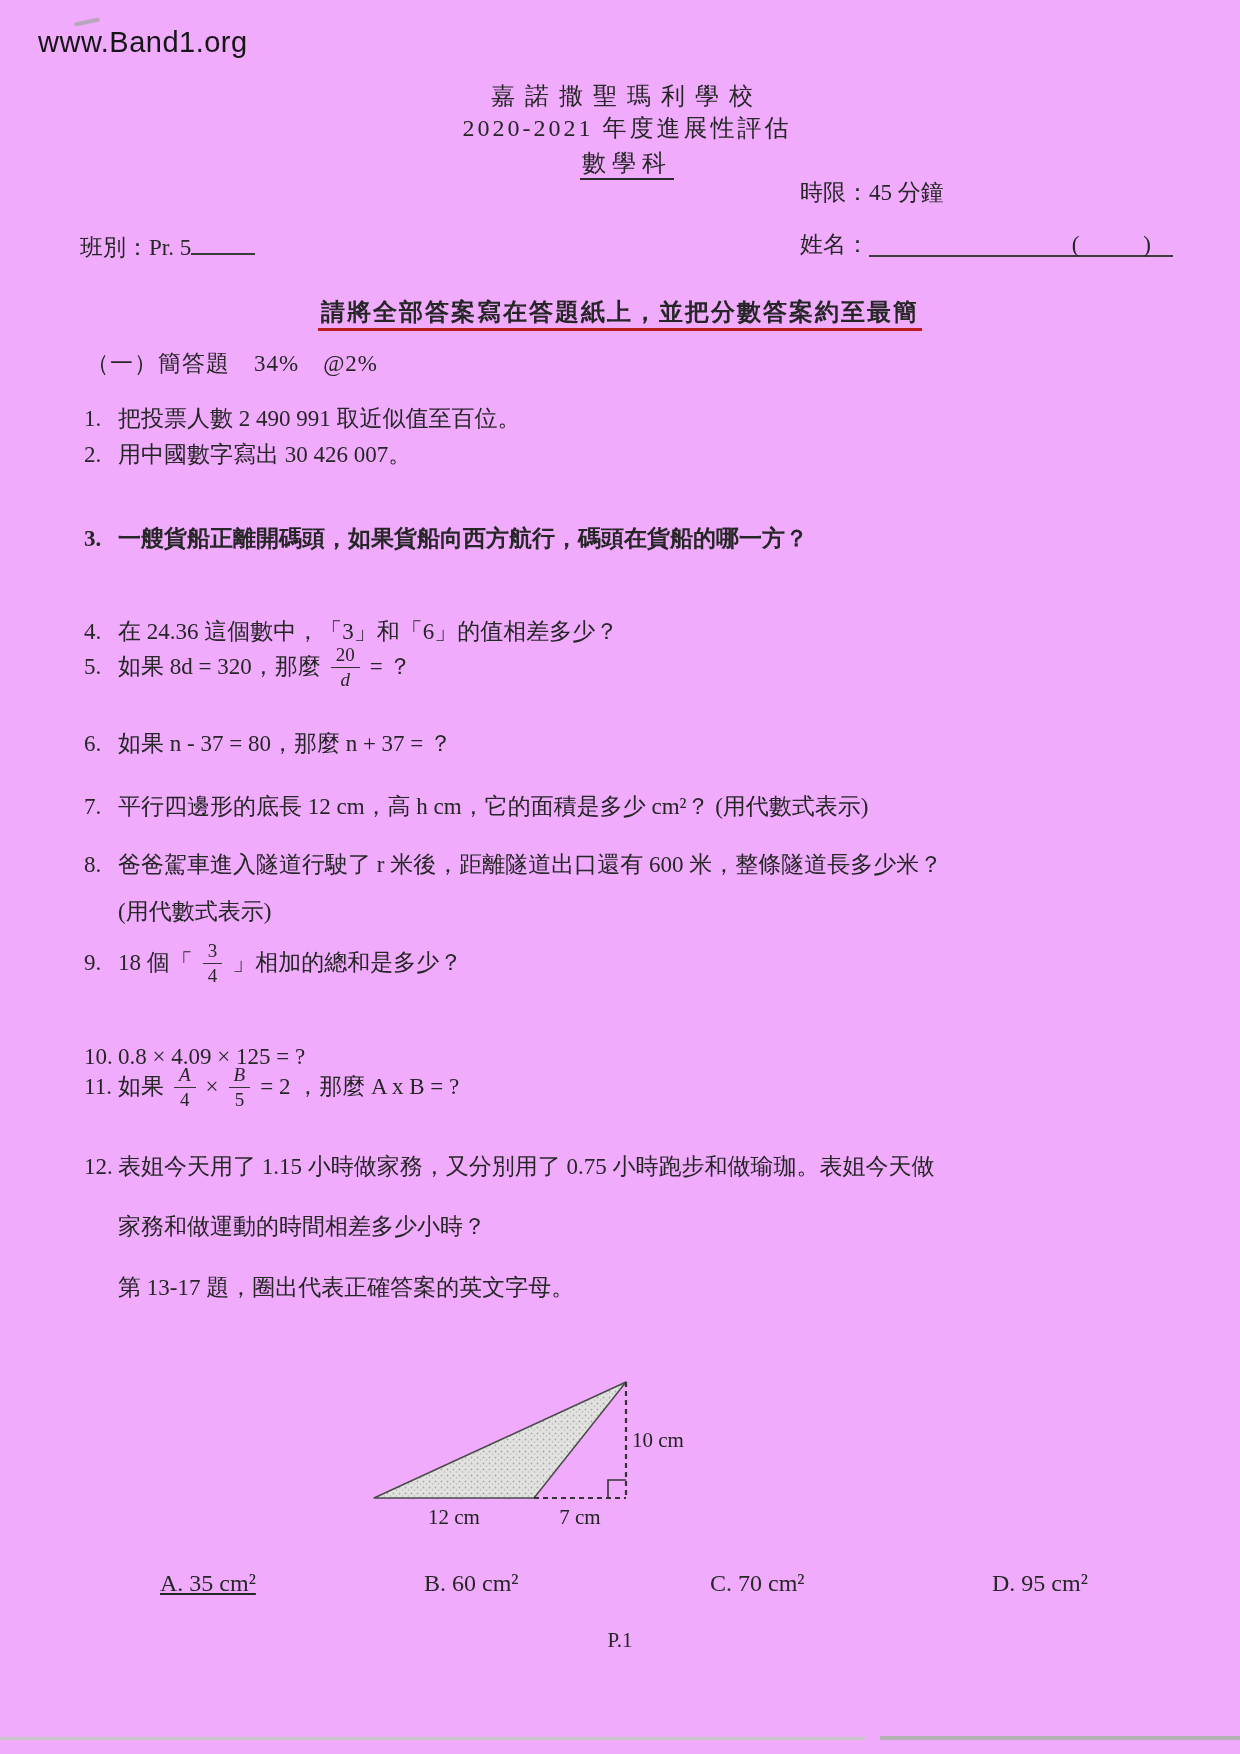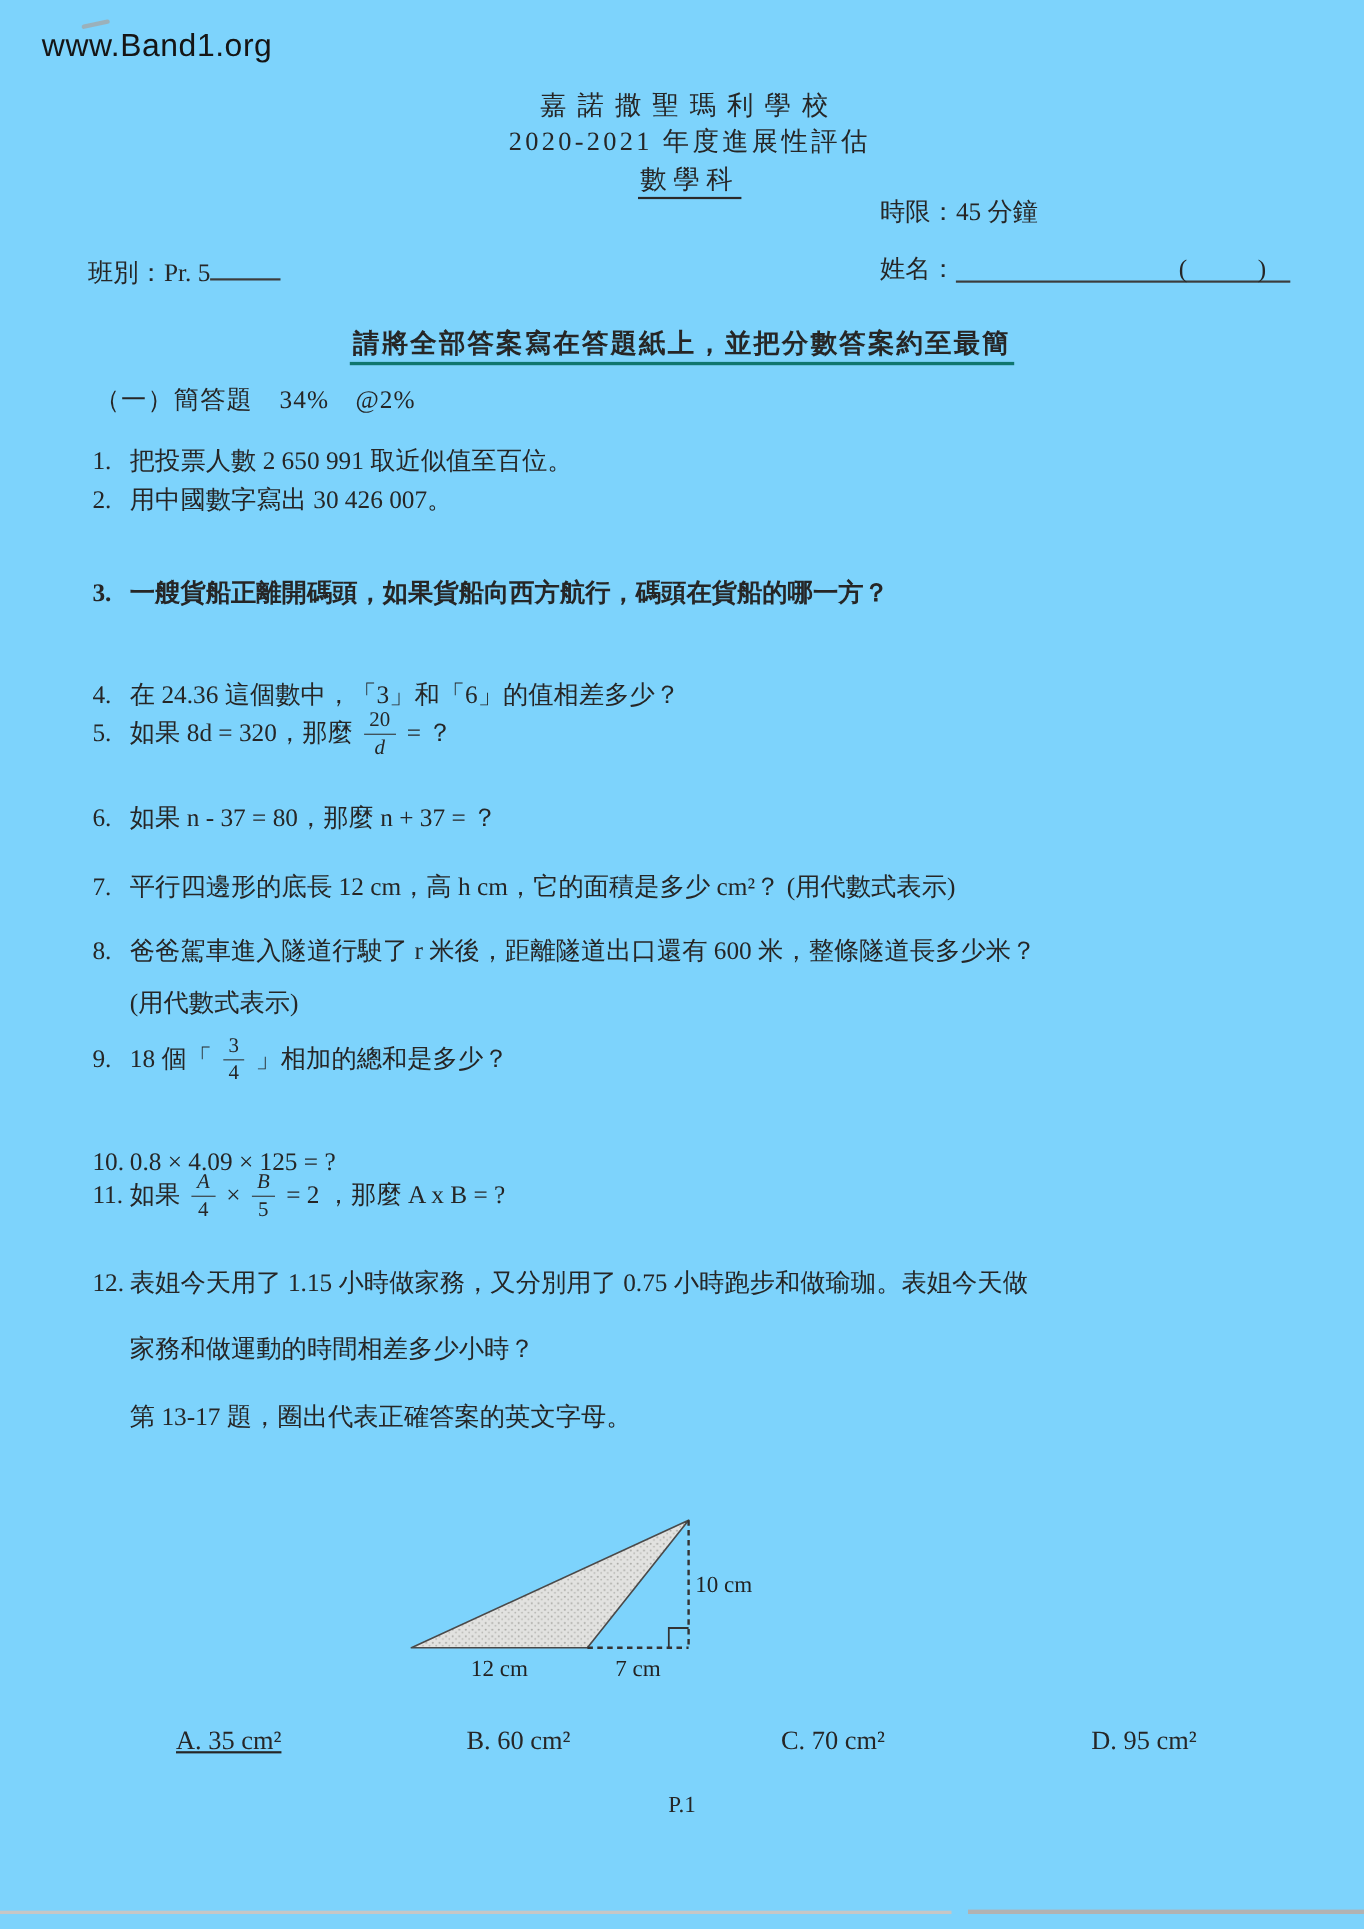--- a/index.html
+++ b/index.html
@@ -1,18 +1,18 @@
 <!DOCTYPE html>
 <html><head>
 <meta charset="utf-8">
 <style>
   html,body{margin:0;padding:0;background:#e9e9e9;}
   .page{
     position:relative;width:1240px;height:1754px;margin:0 auto;
-    background:#7dd3fc;overflow:hidden;
+    background:#f0abfc;overflow:hidden;
     font-family:"Liberation Serif","DejaVu Serif",serif;color:#262626;
   }
   
   .watermark{
     position:absolute;top:26px;left:38px;
     font-family:"Liberation Sans","DejaVu Sans",sans-serif;
     font-size:29px;color:#151515;letter-spacing:.5px;
   }
   .pen-mark{
     position:absolute;top:20px;left:74px;width:26px;height:4px;
@@ -29,21 +29,21 @@
   .subject .ul{border-bottom:2px solid #2a2a2a;padding:0 2px 2px;}
   .time-limit{position:absolute;top:177px;left:800px;font-size:23px;}
   .class-field{position:absolute;top:229px;left:80px;font-size:23px;}
   .blank-short{display:inline-block;width:64px;height:24px;border-bottom:2px solid #3c3c3c;vertical-align:baseline;}
   .name-field{position:absolute;top:229px;left:800px;font-size:23px;}
   .blank-long{display:inline-block;width:304px;height:26px;border-bottom:2px solid #3c3c3c;text-align:right;vertical-align:baseline;}
   .blank-long .parens{margin-right:16px;letter-spacing:6px;}
 
   
   .instruction{position:absolute;top:296px;left:0;right:0;text-align:center;font-size:24px;font-weight:bold;}
-  .instruction .ul{border-bottom:3px solid #0f766e;padding:0 3px 3px;letter-spacing:2px;}
+  .instruction .ul{border-bottom:3px solid #b91c1c;padding:0 3px 3px;letter-spacing:2px;}
   .section-heading{position:absolute;top:348px;left:86px;font-size:23px;letter-spacing:1px;}
 
   
   .q-row{position:absolute;left:84px;width:1092px;font-size:23px;line-height:34px;}
   .qnum{display:inline-block;width:34px;vertical-align:top;}
   .qtext{display:inline-block;width:calc(100% - 38px);vertical-align:top;}
   .q-row.fx{display:flex;align-items:center;}
   .q-row.fx .qnum{flex:none;}
   .q-row.fx .qtext{display:flex;align-items:center;gap:9px;flex:1;width:auto;}
   .frac{display:inline-flex;flex-direction:column;align-items:center;font-size:19px;line-height:1.15;margin:0 1px;}
@@ -76,21 +76,21 @@
 
   <div class="class-field"><span>班別：Pr. 5</span><span class="blank-short"></span></div>
 
   <div class="name-field"><span>姓名：</span><span class="blank-long"><span class="parens">(　　)</span></span></div>
 
   <div class="instruction"><span class="ul">請將全部答案寫在答題紙上，並把分數答案約至最簡</span></div>
 
   <div class="section-heading">（一）簡答題　34%　@2%</div>
 
   <div id="questions">
-      <div class="q-row" style="top: 402px;"><span class="qnum">1.</span><span class="qtext"><span>把投票人數 2 650 991 取近似值至百位。</span></span></div>
+      <div class="q-row" style="top: 402px;"><span class="qnum">1.</span><span class="qtext"><span>把投票人數 2 490 991 取近似值至百位。</span></span></div>
       <div class="q-row" style="top: 438px;"><span class="qnum">2.</span><span class="qtext"><span>用中國數字寫出 30 426 007。</span></span></div>
       <div class="q-row" style="top: 522px; font-weight: bold;"><span class="qnum">3.</span><span class="qtext"><span>一艘貨船正離開碼頭，如果貨船向西方航行，碼頭在貨船的哪一方？</span></span></div>
       <div class="q-row" style="top: 587px; margin-top: 28px;"><span class="qnum">4.</span><span class="qtext"><span>在 24.36 這個數中，「3」和「6」的值相差多少？</span></span></div>
       <div class="q-row fx" style="top: 644px;">
         <span class="qnum">5.</span>
         <span class="qtext">
           <span>如果 8d = 320，那麼</span>
           <span class="frac">
             <span class="fnum">20</span>
             <span class="fden it">d</span>

